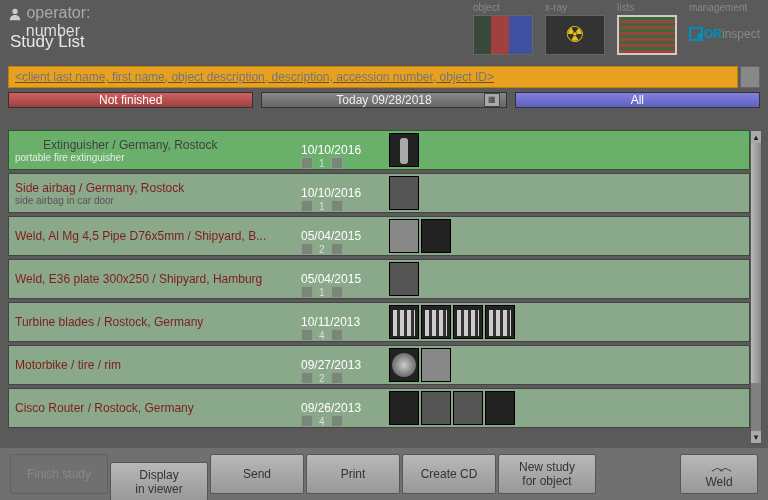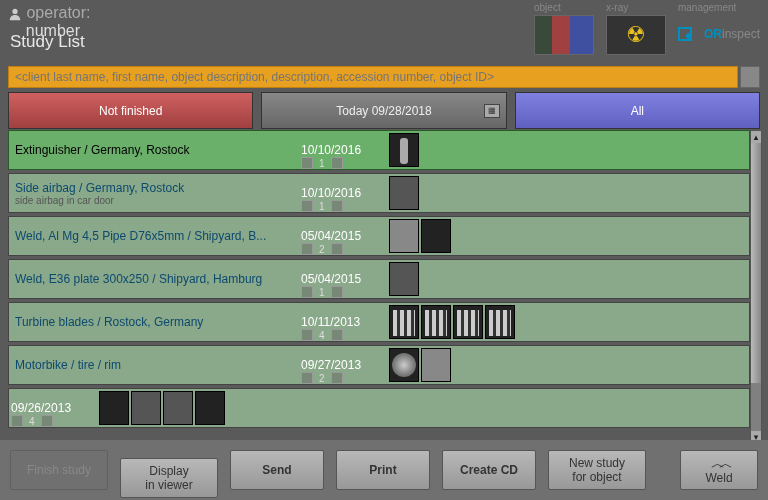--- a/index.html
+++ b/index.html
@@ -13,71 +13,71 @@
   .user-icon { display: inline-block; width: 14px; height: 14px; vertical-align: middle; }
 
   .top-nav { position: absolute; right: 8px; top: 2px; display: flex; gap: 12px; }
   .nav-item { text-align: left; }
   .nav-label { color: #888; font-size: 10px; margin-bottom: 2px; }
   .nav-thumb { width: 60px; height: 40px; background: #444; border: 1px solid #666; position: relative; }
   .nav-thumb.object { background: linear-gradient(90deg,#3a4a3a 30%,#a04040 30% 60%,#4050a0 60%); }
   .nav-thumb.xray { background: #333; display:flex;align-items:center;justify-content:center; }
   .nav-thumb.xray::after { content:"☢"; color:#e8c020; font-size:22px; }
   .nav-thumb.lists { background: repeating-linear-gradient(#3a6a3a,#3a6a3a 3px,#a04040 3px,#a04040 6px); border:2px solid #ccc; }
-  .brand { display:flex; align-items:center; gap:12px; margin-top:14px; }
+  .brand { display:flex; align-items:center; gap:1px; margin-top:14px; }
   .brand-sq { width:14px; height:14px; border:2px solid #0090c0; display:inline-block; position:relative; }
   .brand-sq::after { content:""; position:absolute; width:6px; height:6px; background:#0090c0; border-radius:50%; right:-2px; top:4px; }
   .brand-text { color:#0090c0; font-size:12px; }
   .brand-text .light { color:#888; }
 
   
   .search-row { display:flex; margin: 6px 8px 4px; height: 22px; }
-  .search-input { flex:1; background:#e8a020; border:1px solid #c08010; color:#705010; font-size:12px; padding:2px 6px; }
+  .search-input { flex:1; background:#e8a020; border:1px solid #c08010; color:#705010; font-size:12px; padding:2px 6px;text-decoration:underline; }
   .search-btn { width:20px; background:#888; border:1px solid #666; margin-left:2px; }
 
   
-  .filter-row { display:flex; margin: 0 8px; height: 37px; gap:8px; }
+  .filter-row { display:flex; margin: 0 8px; height: 16px; gap:8px; }
   .filter-tab { flex:1; display:flex; align-items:center; justify-content:center; font-size:12px; color:#fff; border:1px solid #333; position:relative; }
   .filter-tab.red { background: linear-gradient(#d06060,#a04040); }
   .filter-tab.gray { background: linear-gradient(#888,#666); color:#eee; }
   .filter-tab.blue { background: linear-gradient(#8080e0,#6060c0); }
   .cal-icon { position:absolute; right:6px; width:16px; height:14px; border:1px solid #444; background:#aaa; font-size:8px; text-align:center; line-height:12px; color:#333; }
 
   
   .list-wrap { position:absolute; top:130px; left:8px; right:18px; bottom:56px; overflow:hidden; }
   .study-row { background:#8aa88a; border:1px solid #444; margin-bottom:3px; height:40px; display:flex; color:#222; font-size:12px; }
   .study-row.selected { background:#6ab06a; border:1px solid #2a5a2a; }
   .col-desc { width:290px; padding:3px 6px; display:flex; flex-direction:column; justify-content:center; }
-  .col-desc .line1 { color:#0c4a6e; font-size:12px; white-space:nowrap; overflow:hidden; text-overflow:ellipsis; }
-  .study-row.selected .col-desc .line1 { color:#000000; }
+  .col-desc .line1 { color:#7f1d1d; font-size:12px; white-space:nowrap; overflow:hidden; text-overflow:ellipsis; }
+  .study-row.selected .col-desc .line1 { color:#404040;margin-left:28px; }
   .col-desc .line2 { color:#555; font-size:10px; }
   .study-row.selected .col-desc .line2 { color:#e0f0e0; }
   .col-date { width:88px; padding:12px 2px; color:#fff; font-size:12px; display:flex; flex-direction:column; }
   .date-icons { display:flex; gap:6px; align-items:center; font-size:10px; color:#ddd; }
   .mini-ico { width:12px; height:12px; border:1px solid #999; display:inline-block; background:#778877; }
   .col-thumbs { flex:1; display:flex; align-items:center; gap:2px; padding:2px; }
   .thumb { width:30px; height:34px; background:#222; border:1px solid #000; display:inline-block; }
   .thumb.light { background:#888; }
   .thumb.mid { background:#555; }
   .thumb.round::after { content:""; display:block; width:24px; height:24px; border-radius:50%; background:radial-gradient(#ccc,#444); margin:4px auto; }
   .thumb.bottle::after { content:""; display:block; width:8px; height:26px; background:#aaa; margin:4px auto; border-radius:3px; }
   .thumb.bars::after { content:""; display:block; width:22px; height:26px; margin:4px auto; background:repeating-linear-gradient(90deg,#ccc,#ccc 4px,#333 4px,#333 7px); }
 
   
   .scrollbar { position:absolute; top:130px; right:6px; bottom:56px; width:12px; background:#808080; border:1px solid #555; }
   .scroll-up,.scroll-down { height:12px; background:#aaa; text-align:center; font-size:9px; line-height:12px; color:#222; }
   .scroll-down { position:absolute; bottom:0; width:100%; }
   .scroll-thumb { position:absolute; top:12px; width:100%; height:240px; background:linear-gradient(90deg,#bbb,#888); }
 
   
-  .toolbar { position:absolute; bottom:0; left:0; right:0; height:60px; background:#707070; display:flex; align-items:center; padding:6px 10px; gap:12px; }
+  .toolbar { position:absolute; bottom:0; left:0; right:0; height:52px; background:#707070; display:flex; align-items:center; padding:6px 10px; gap:2px; }
   .tb-btn { height:40px; background:linear-gradient(#b8b8b8,#989898); border:1px solid #555; color:#333; font-size:12px; display:flex; align-items:center; justify-content:center; text-align:center; padding:0 8px; border-radius:2px; }
   .tb-btn.disabled { background:#707070; border:1px solid #606060; color:#888; }
   .tb-btn.w1 { width:98px; }
-  .tb-btn.w2 { width:94px;font-weight:bold; }
+  .tb-btn.w2 { width:94px; }
   .tb-btn.more { width:78px; flex-direction:column; line-height:1; }
   .more-chev { font-size:14px; letter-spacing:-6px; margin-bottom:2px; }
   .spacer { flex:1; }
 </style>
 </head>
 <body>
 
 <div class="header">
   <div class="operator-block">
     <span class="user-icon">
@@ -94,20 +94,24 @@
   <div class="top-nav">
     <div class="nav-item">
       <div class="nav-label">object</div>
       <div class="nav-thumb object"></div>
     </div>
     <div class="nav-item">
       <div class="nav-label">x-ray</div>
       <div class="nav-thumb xray"></div>
     </div>
     <div class="nav-item">
+      <div class="nav-label">lists</div>
+      <div class="nav-thumb lists"></div>
+    </div>
+    <div class="nav-item">
       <div class="nav-label">management</div>
       <div class="brand">
         <span class="brand-sq"></span>
         <span class="brand-text"><b>OR</b><span class="light">inspect</span></span>
       </div>
     </div>
   </div>
 </div>
 
 <div class="search-row">
@@ -125,20 +129,21 @@
   </div>
   <div class="filter-tab blue">
       <span>All</span>
     </div>
 </div>
 
 <div class="list-wrap" id="list-wrap">
     <div class="study-row selected">
       <div class="col-desc">
        <div class="line1">Extinguisher / Germany, Rostock</div>
+       <div class="line2">portable fire extinguisher</div>
      </div>
      <div class="col-date">
        <div>10/10/2016</div>
        <div class="date-icons">
          <span class="mini-ico"></span>
           <span>1</span>
          <span class="mini-ico"></span>
        </div>
      </div>
      <div class="col-thumbs">
@@ -229,20 +234,24 @@
           <span>2</span>
          <span class="mini-ico"></span>
        </div>
      </div>
      <div class="col-thumbs">
         <span class="thumb round"></span>
         <span class="thumb light"></span>
       </div>
     </div>
     <div class="study-row">
+      <div class="col-desc">
+       <div class="line1">Cisco Router / Rostock, Germany</div>
+
+     </div>
      <div class="col-date">
        <div>09/26/2013</div>
        <div class="date-icons">
          <span class="mini-ico"></span>
           <span>4</span>
          <span class="mini-ico"></span>
        </div>
      </div>
      <div class="col-thumbs">
         <span class="thumb dark"></span>

